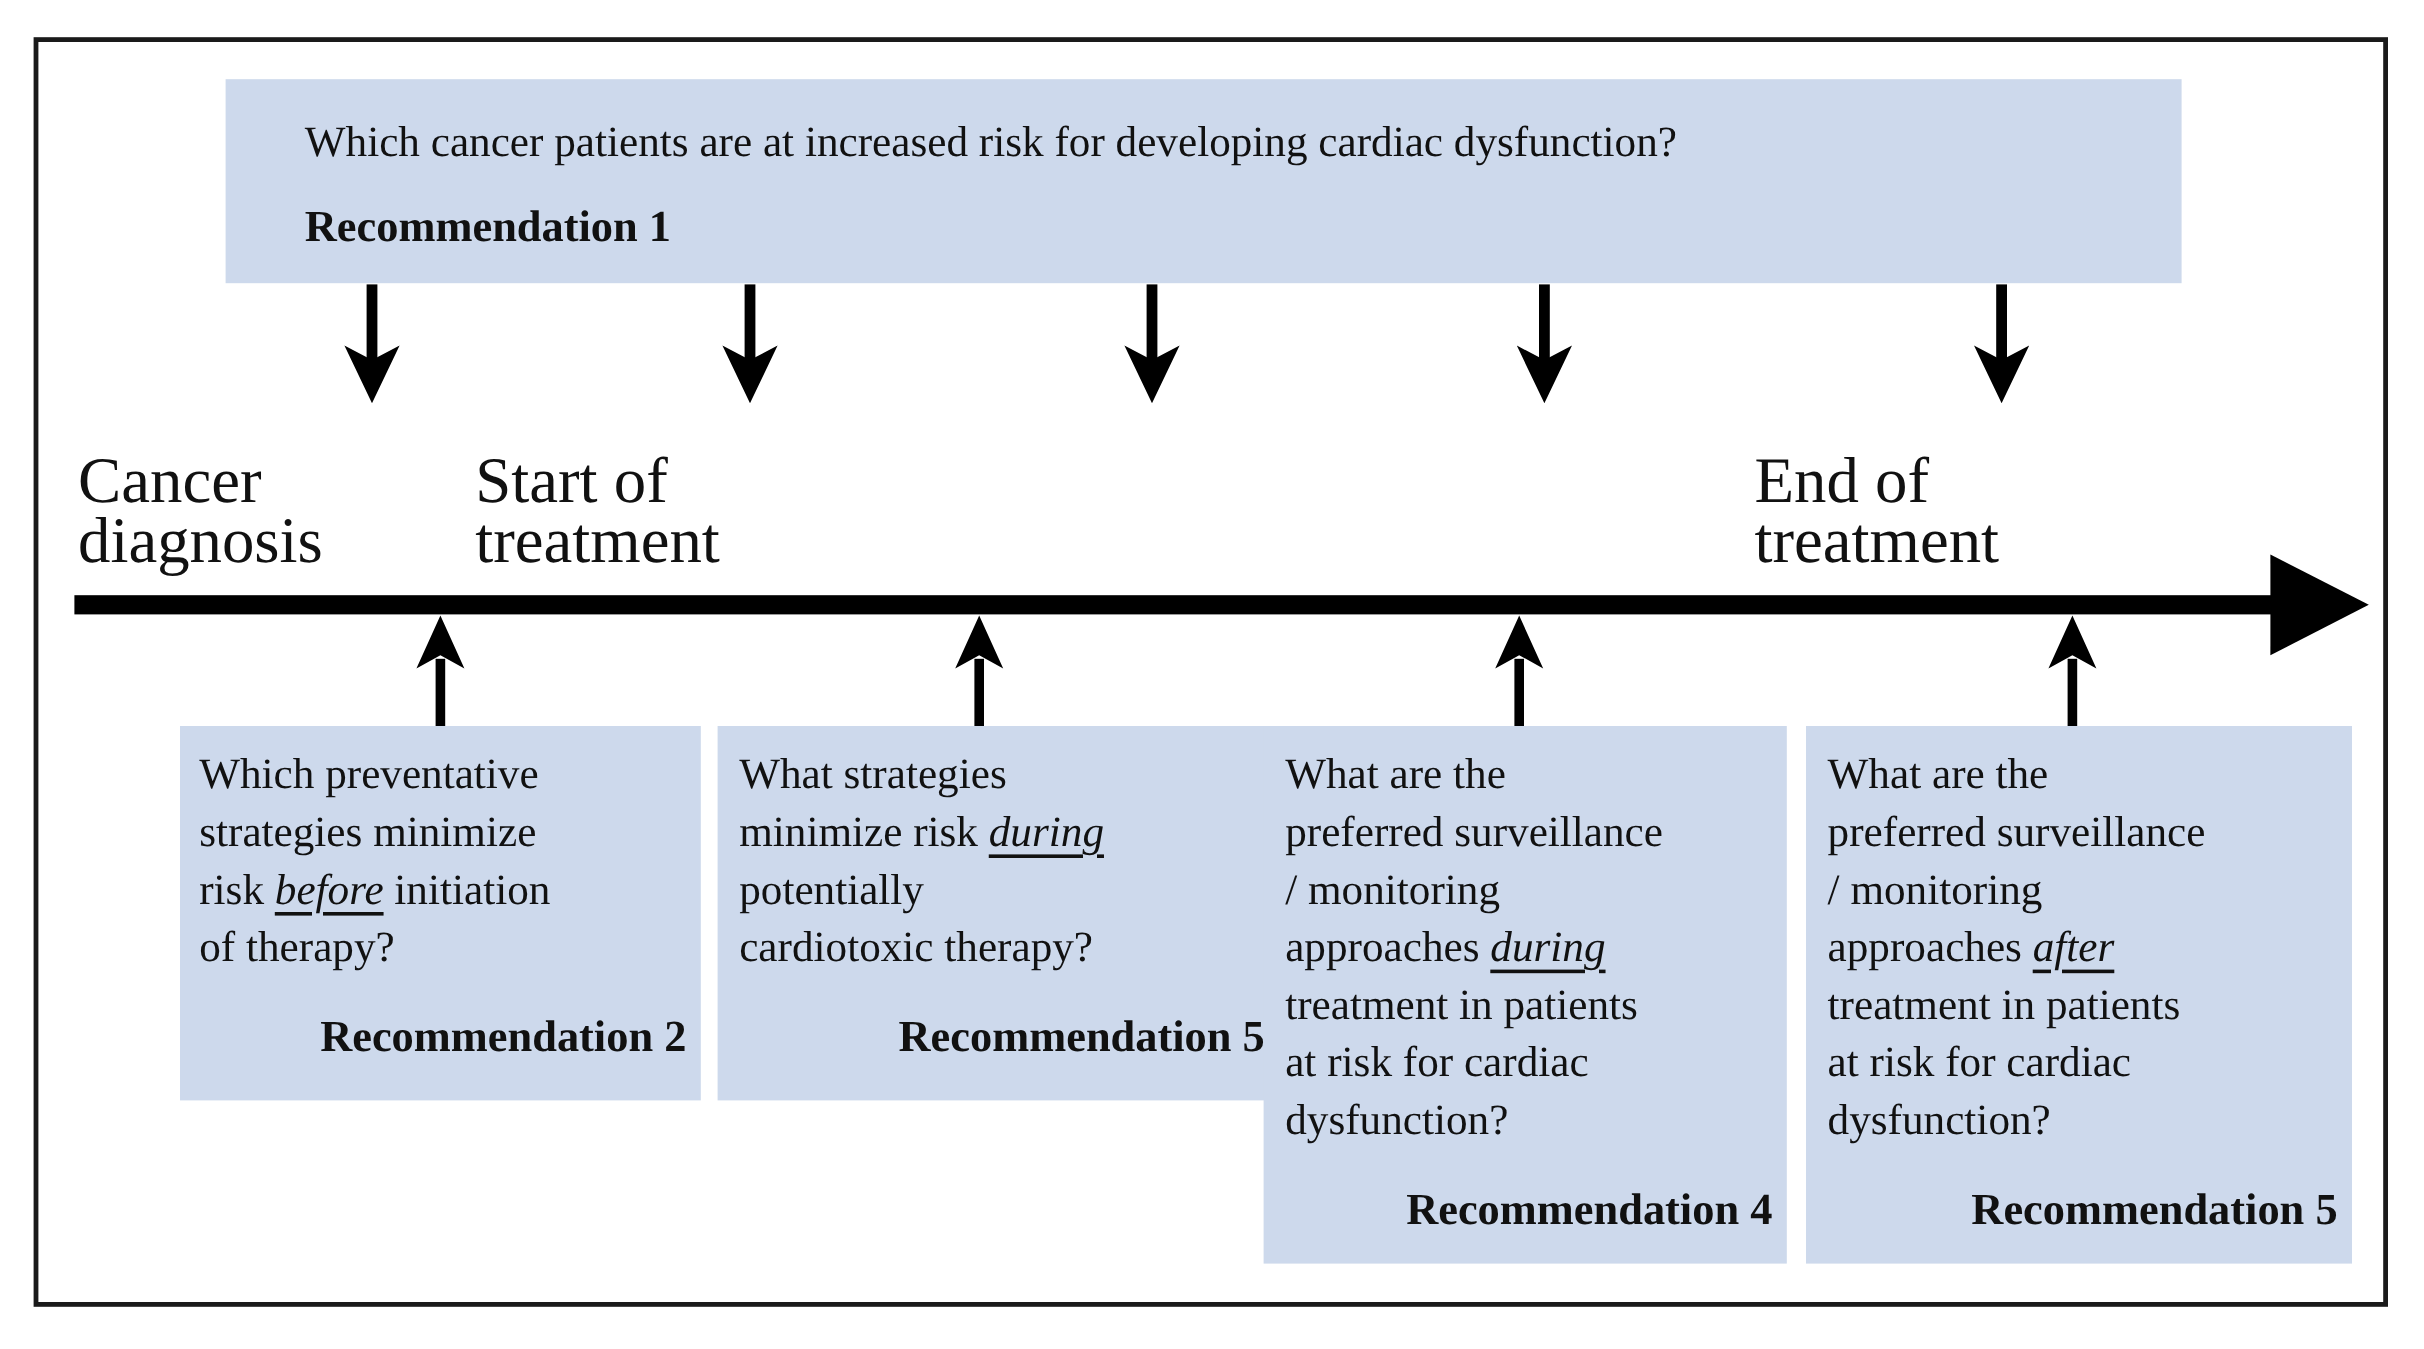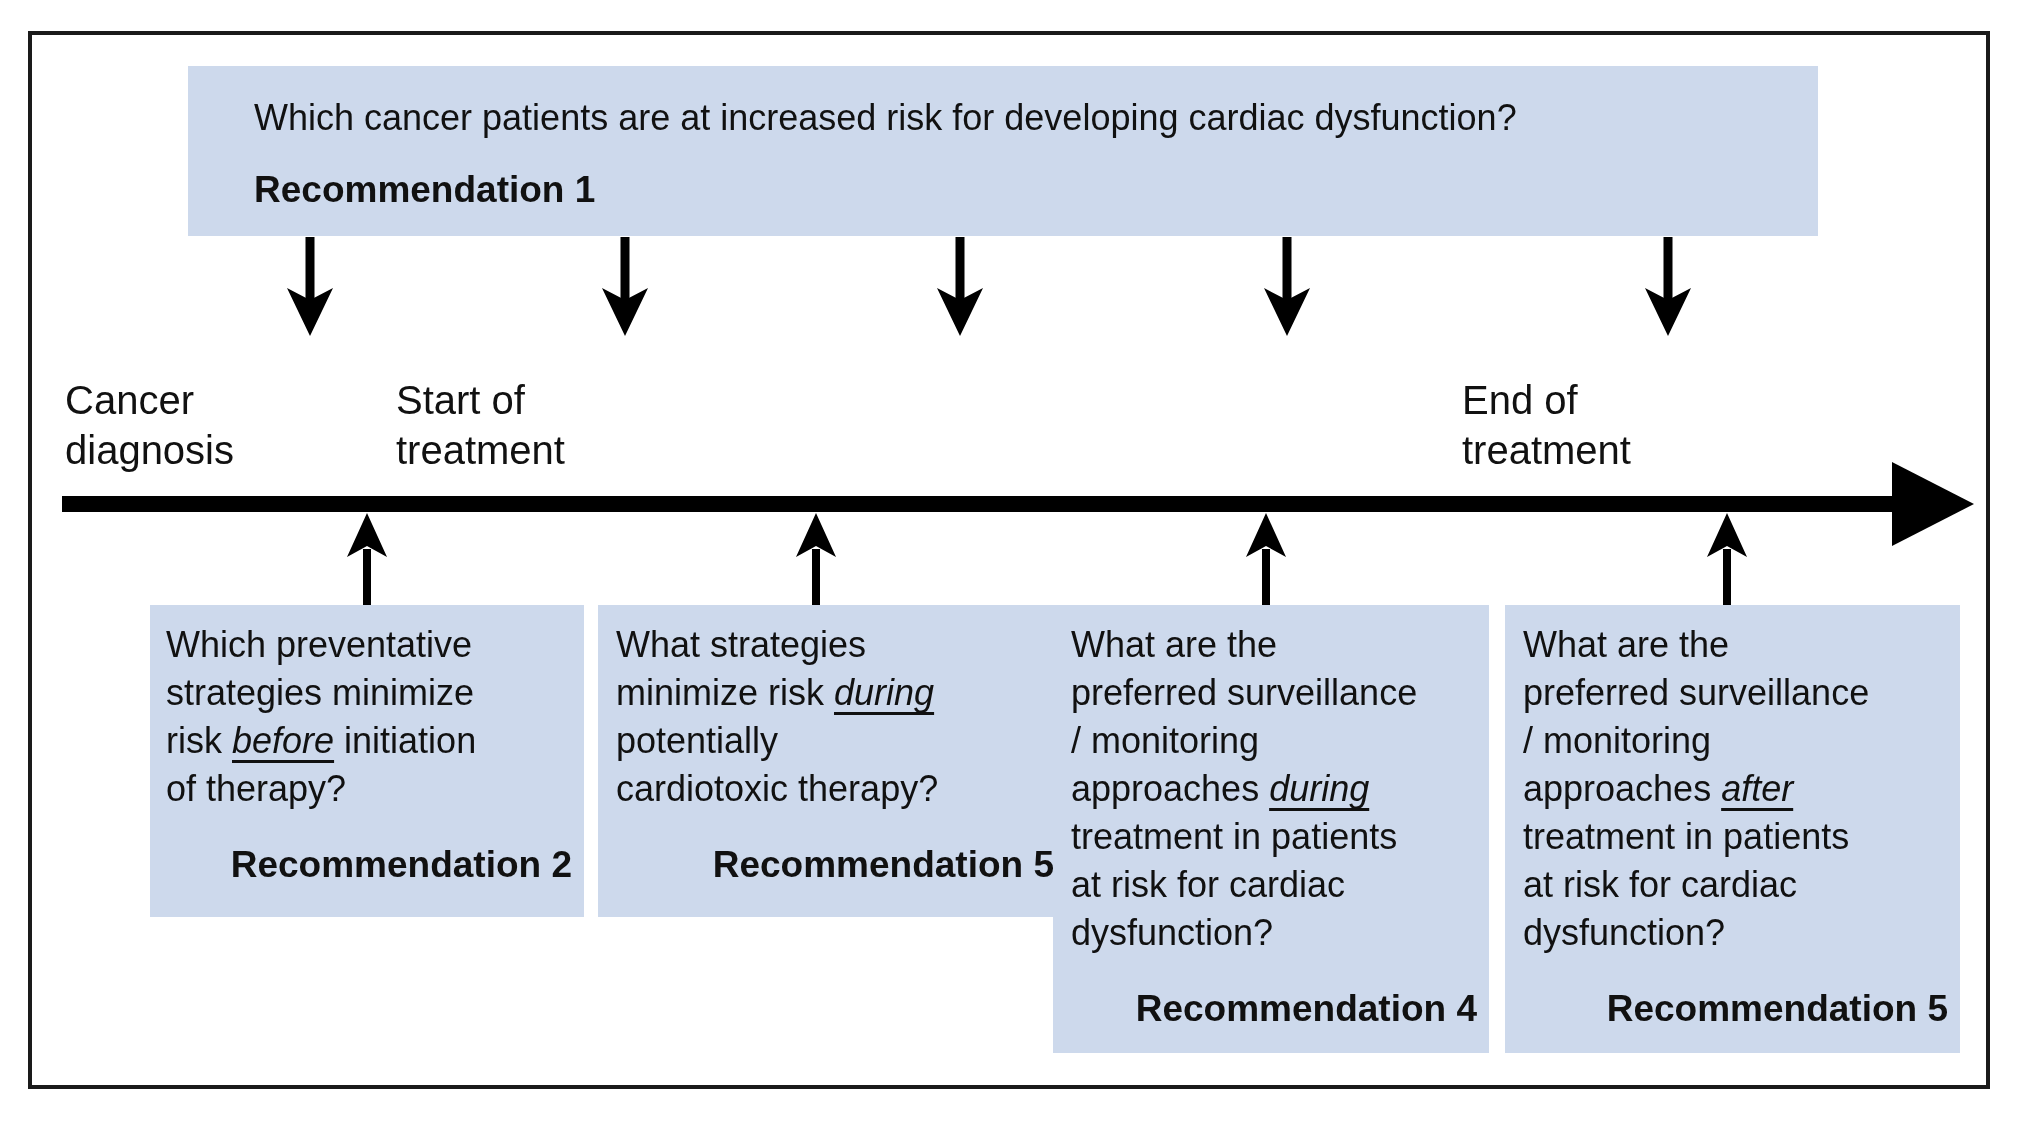--- a/index.html
+++ b/index.html
@@ -1,20 +1,20 @@
 <!DOCTYPE html>
 <html><head>
 <meta charset="utf-8">
 <style>
   html,body{margin:0;padding:0;background:#ffffff;}
   #canvas{
     position:relative;
     width:2020px;height:1124px;
     background:#ffffff;
-    font-family:Liberation Sans, sans-serif;
+    font-family:Liberation Serif, serif;
     color:#111111;
     overflow:hidden;
   }
   .frame{
     position:absolute;left:28px;top:31px;width:1962px;height:1058px;
     border:4px solid #1a1a1a;box-sizing:border-box;background:transparent;
   }
   .bluebox{
     position:absolute;background:#cdd9ec;box-sizing:border-box;
   }
@@ -29,21 +29,21 @@
     text-decoration:underline;
     text-decoration-thickness:2.5px;
     text-underline-offset:7px;
   }
   .b1{left:150px;top:605px;width:434px;height:312px;padding-left:16px;}
   .b2{left:598px;top:605px;width:468px;height:312px;}
   .b3{left:1053px;top:605px;width:436px;height:448px;}
   .b4{left:1505px;top:605px;width:455px;height:448px;}
   .tlabel{
     position:absolute;top:375px;
-    font-size:40px;line-height:50px;white-space:pre-line;
+    font-size:54px;line-height:50px;white-space:pre-line;
   }
   .tl1{left:65px;}
   .tl2{left:396px;}
   .tl3{left:1462px;}
   svg.overlay{position:absolute;left:0;top:0;width:2020px;height:1124px;pointer-events:none;}
 </style>
 </head>
 <body>
 
 <div id="canvas">

